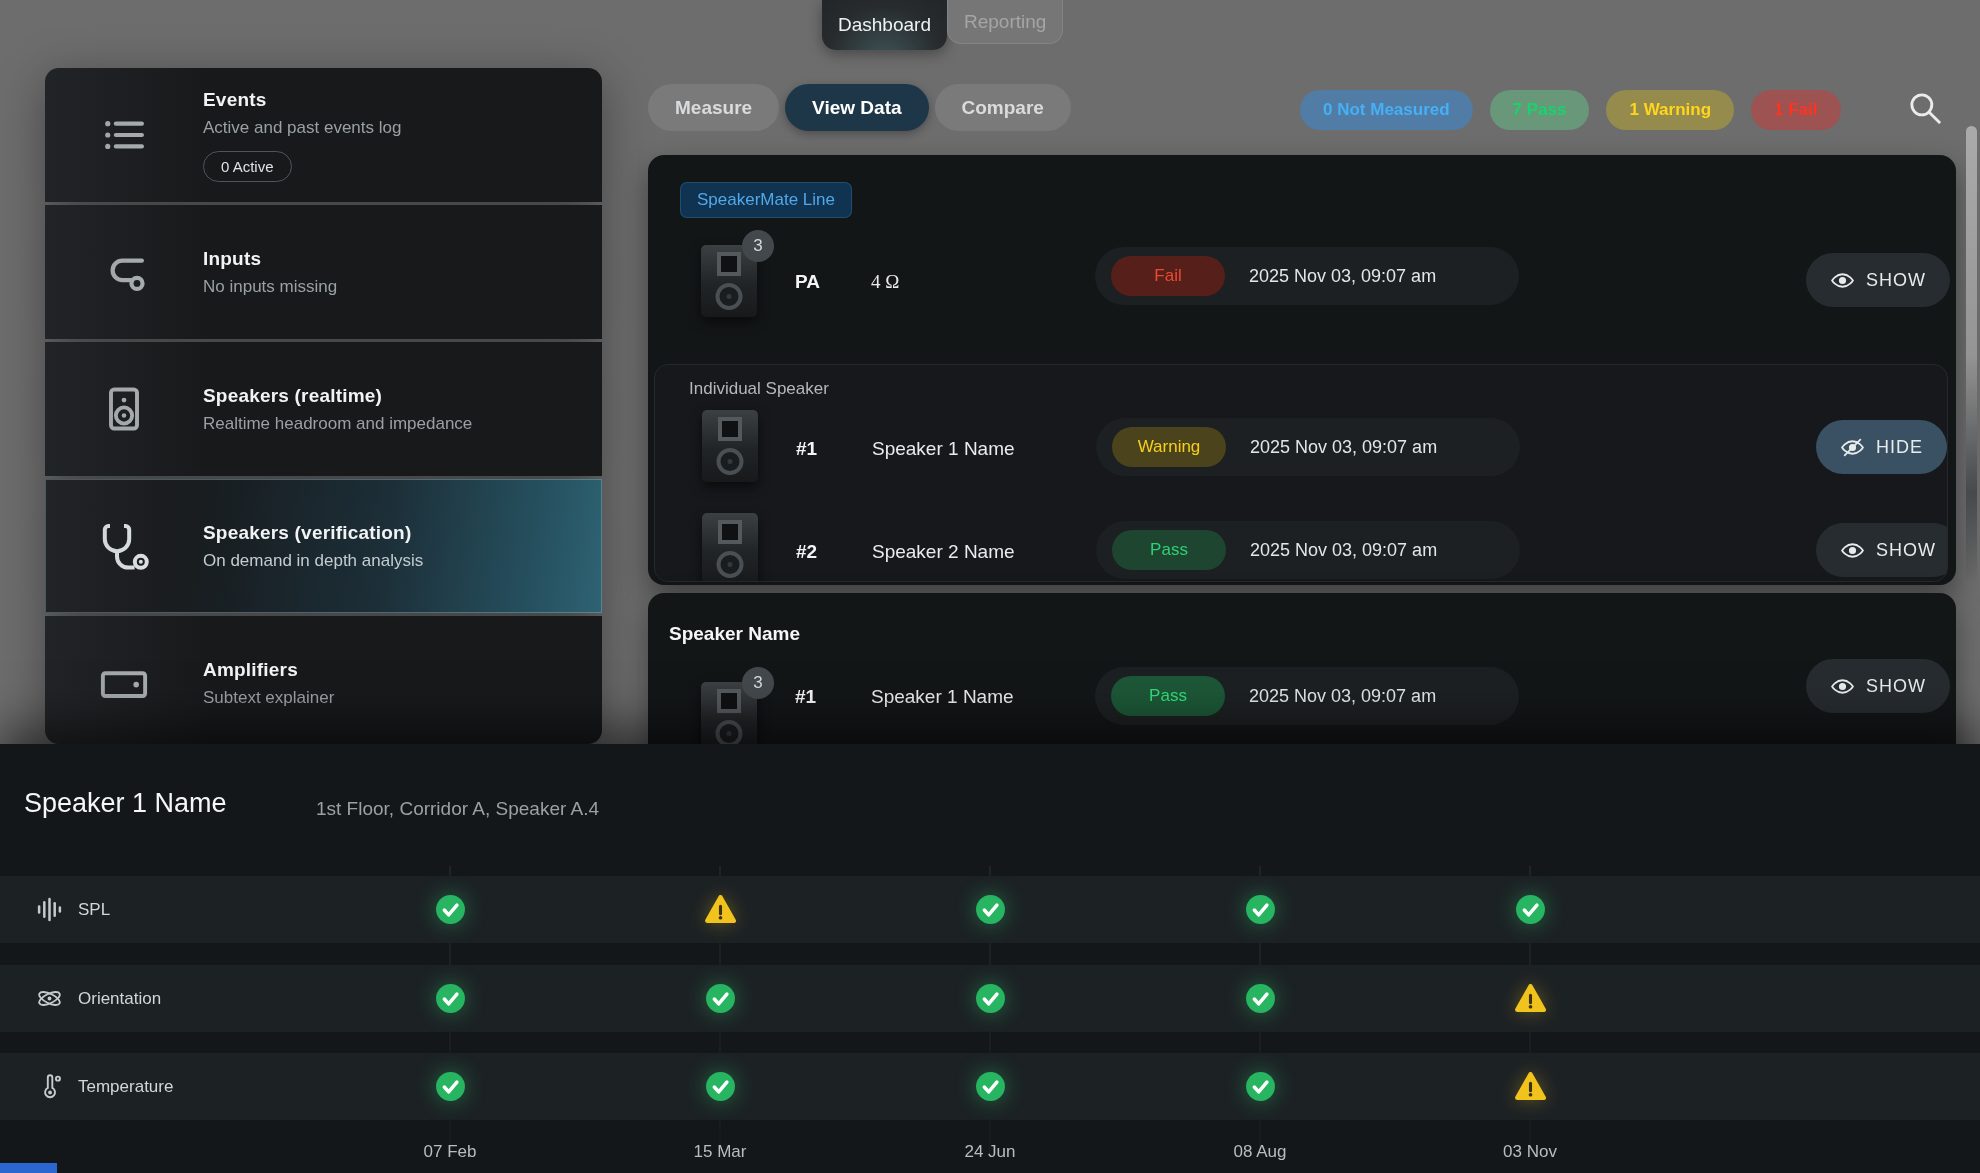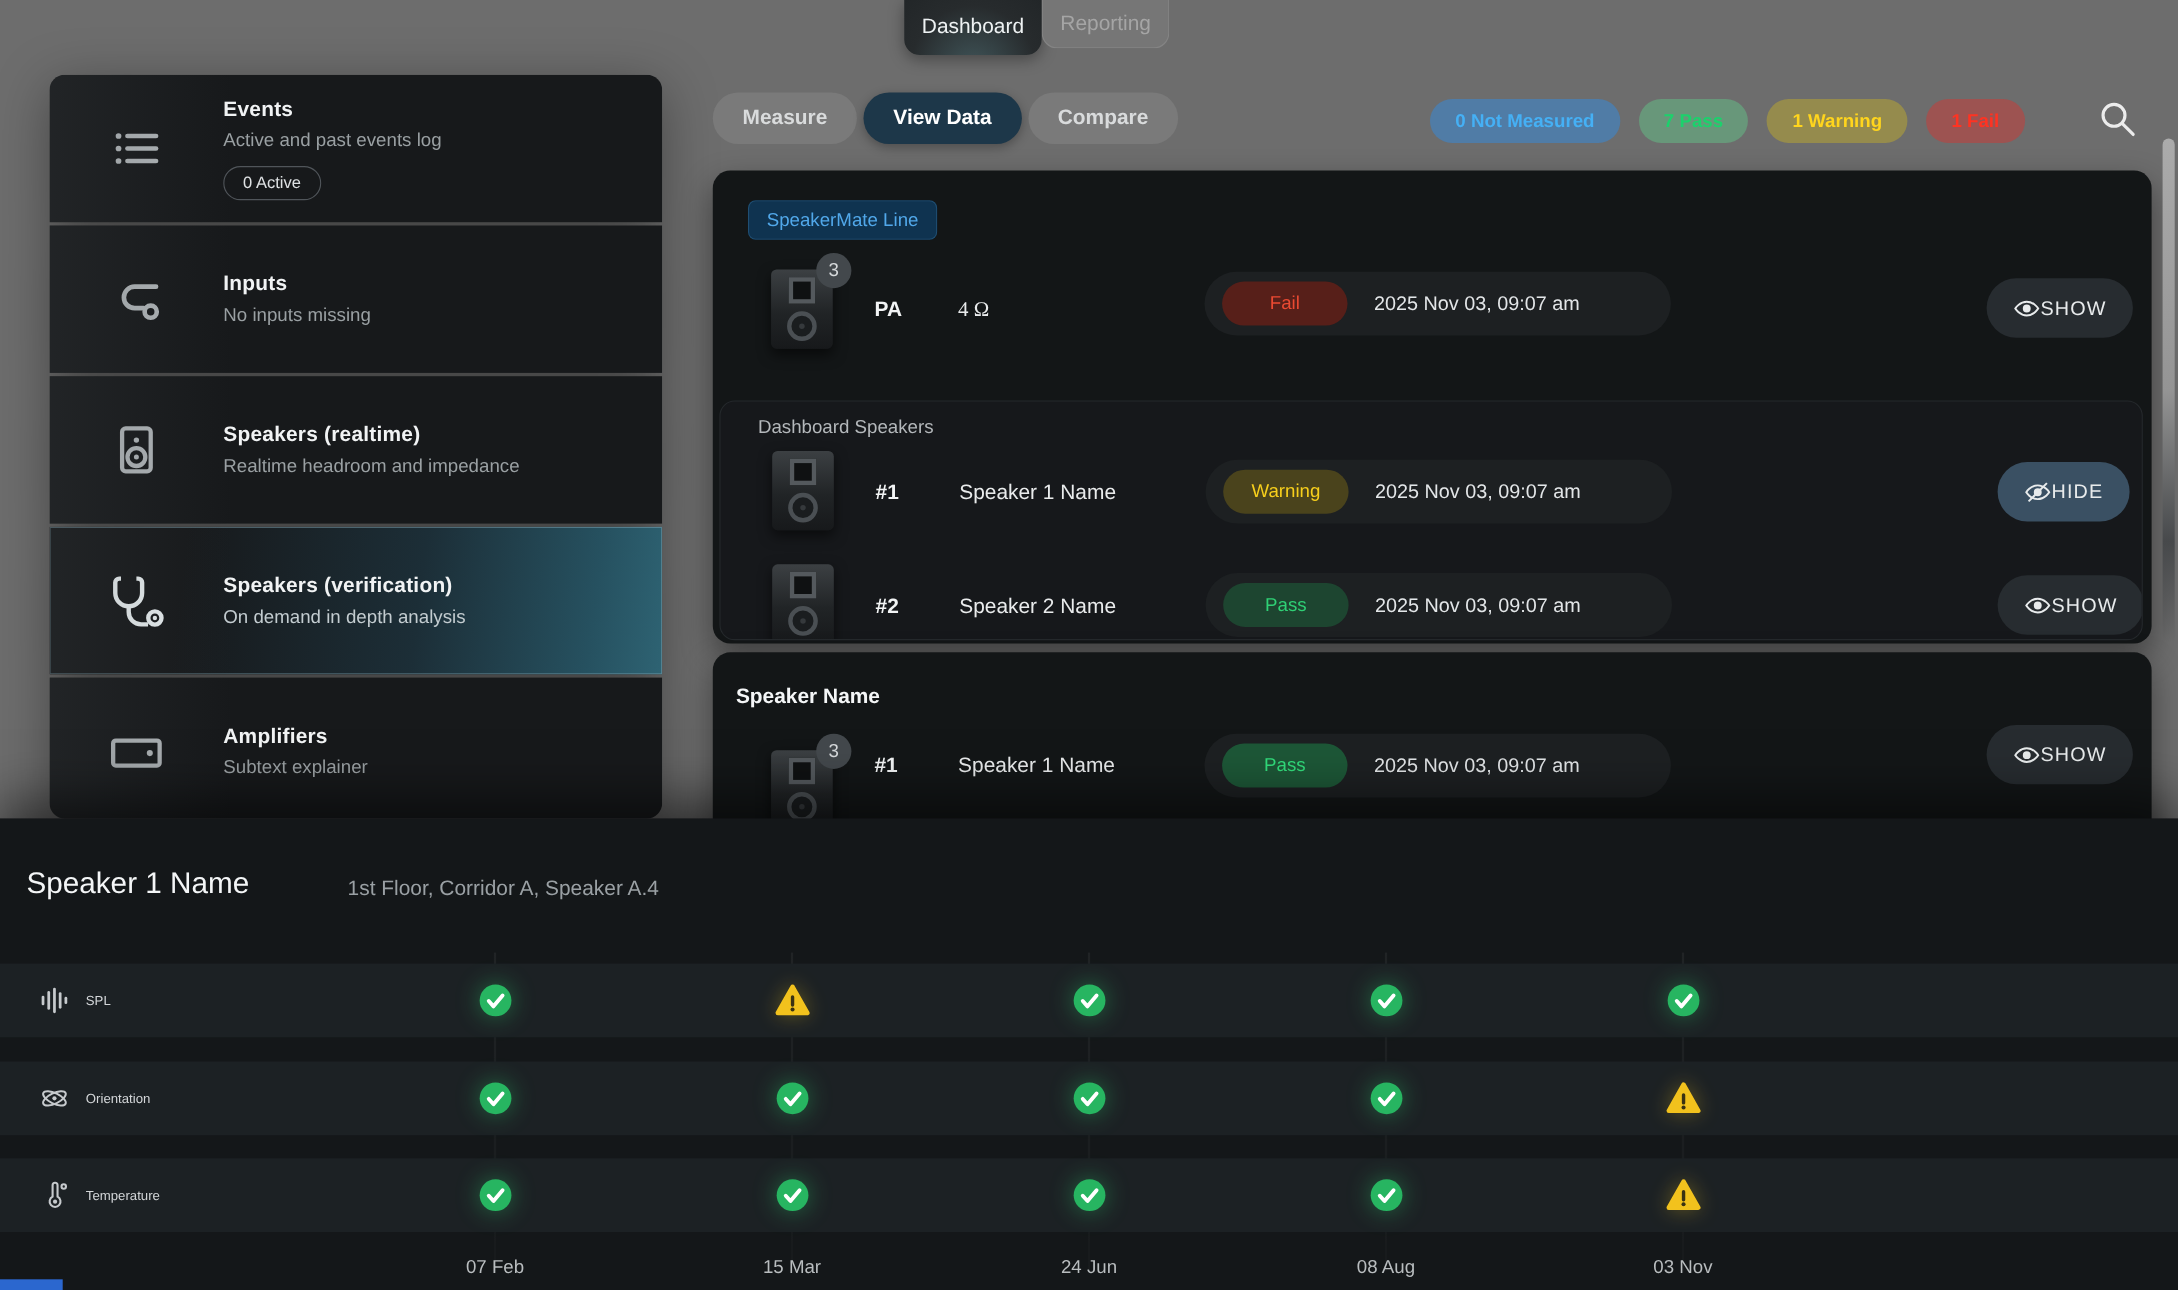--- a/index.html
+++ b/index.html
@@ -55,34 +55,34 @@
   .num { font-size:19px; font-weight:bold; color:#f2f4f5; }
   .spk-name { font-size:19px; color:#e9ebec; }
   .strip { width:424px; height:58px; background:#1d2022; border-radius:29px; display:flex; align-items:center; }
   .pill { width:114px; height:40px; margin-left:16px; border-radius:20px; display:flex; align-items:center; justify-content:center; font-size:17px; }
   .pill-fail { background:#571f19; color:#ea4a32; }
   .pill-warning { background:#4a431c; color:#f7cf1c; }
   .pill-pass { background:#1d4530; color:#2fd075; }
   .pill-pass-bright { background:#1d5737; color:#32dd7c; }
   .stamp { margin-left:24px; color:#e3e6e8; font-size:18px; }
 
-  .action-btn { height:54px; padding:0 24px; border-radius:27px; background:#272c30; color:#e8ebec; font-size:18px; letter-spacing:1px; display:flex; align-items:center; cursor:pointer; border:none; font-family:"Liberation Sans", sans-serif; }
+  .action-btn { height:54px; padding:0 24px; border-radius:27px; background:#272c30; color:#e8ebec; font-size:18px; letter-spacing:1px; display:flex; align-items:center; gap:11px; cursor:pointer; border:none; font-family:"Liberation Sans", sans-serif; }
   .action-btn svg { width:25px; height:25px; }
   .action-btn.hide-active { background:#3a5063; }
 
   .ind-panel { position:absolute; left:6px; top:209px; width:1294px; height:218px; background:#16181b; border:1px solid #25292c; border-radius:14px; overflow:hidden; }
   .ind-heading { position:absolute; left:34px; top:14px; font-size:17px; color:#b4b8bb; }
   .spk-panel-heading { position:absolute; left:21px; top:30px; font-size:19px; font-weight:bold; color:#f4f6f7; }
 
   
   .overlay { position:absolute; left:0; top:744px; width:1980px; height:429px; background:#141719; box-shadow:0 -16px 44px rgba(0,0,0,.55); z-index:10; }
   .ov-title { position:absolute; left:24px; top:44px; font-size:27px; color:#f4f6f7; }
   .ov-loc { position:absolute; left:316px; top:54px; font-size:19px; color:#9aa0a4; }
   .metric-row { position:absolute; left:0; width:1980px; height:67px; background:#1c2124; display:grid; grid-template-columns:315px repeat(5, 270px); align-items:center; }
-  .metric-label { display:flex; align-items:center; gap:15px; padding-left:36px; color:#d3d6d8; font-size:12px; }
+  .metric-label { display:flex; align-items:center; gap:15px; padding-left:36px; color:#d3d6d8; font-size:17px; }
   .metric-label svg { width:27px; height:27px; color:#c6cacd; flex:0 0 27px; }
   .cell { display:flex; justify-content:center; }
   .status-icon { display:inline-flex; }
   .status-icon svg { width:33px; height:33px; }
   .st-pass svg { filter:drop-shadow(0 0 11px rgba(46,204,113,.45)); }
   .st-warning svg { filter:drop-shadow(0 0 9px rgba(242,194,29,.35)); }
   .dates-row { position:absolute; left:0; top:388px; width:1980px; height:40px; display:grid; grid-template-columns:315px repeat(5, 270px); align-items:center; }
   .date-cell { text-align:center; color:#b9bdbf; font-size:17px; }
   .vline { position:absolute; top:122px; height:290px; width:2px; background:linear-gradient(180deg, rgba(255,255,255,.055), rgba(255,255,255,.015)); pointer-events:none; }
 
@@ -227,21 +227,21 @@
       <span style="display:inline-flex;">
         <svg viewBox="0 0 24 24" fill="none" stroke="currentColor" stroke-width="1.7">
             <path d="M2 12s3.6-6 10-6 10 6 10 6-3.6 6-10 6-10-6-10-6z"></path>
             <circle cx="12" cy="12" r="2.6" fill="currentColor"></circle>
           </svg>
       </span>
       <span>SHOW</span>
     </button>
 
     <div class="ind-panel">
-      <div class="ind-heading">Dashboard Speakers</div>
+      <div class="ind-heading">Individual Speaker</div>
 
       <div class="row-abs" style="left:47px; top:45px;">
         <div class="thumb">
             <div class="tw"></div>
             <div class="wf"></div>
           </div>
       </div>
       <span class="row-abs num" style="left:141px; top:73px;">#1</span>
       <span class="row-abs spk-name" style="left:217px; top:73px;">Speaker 1 Name</span>
       <div class="row-abs strip" style="left:441px; top:53px;">

